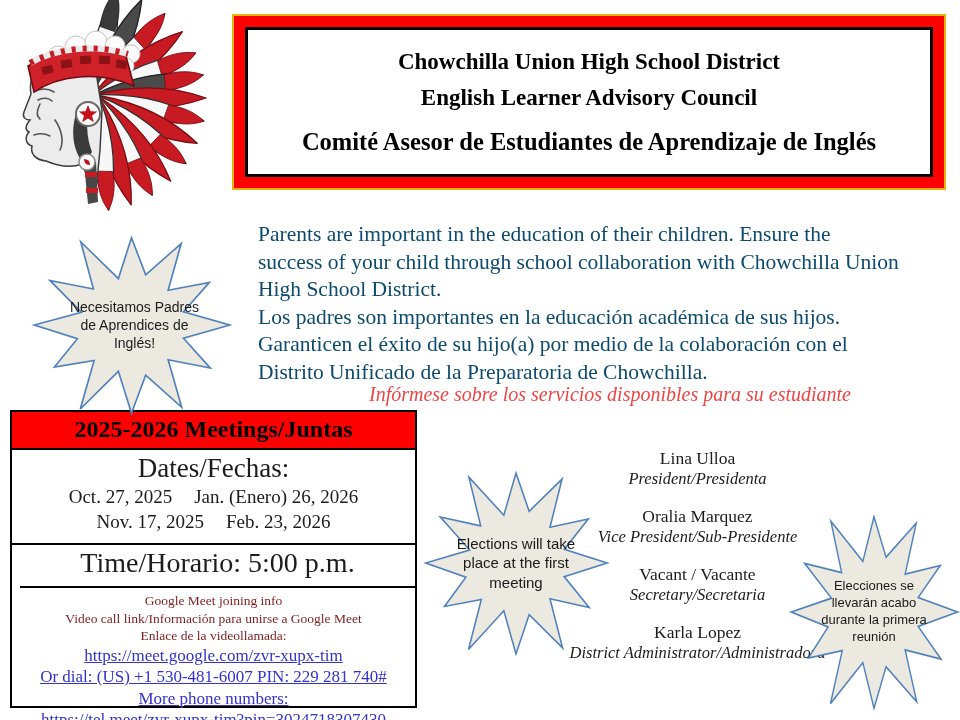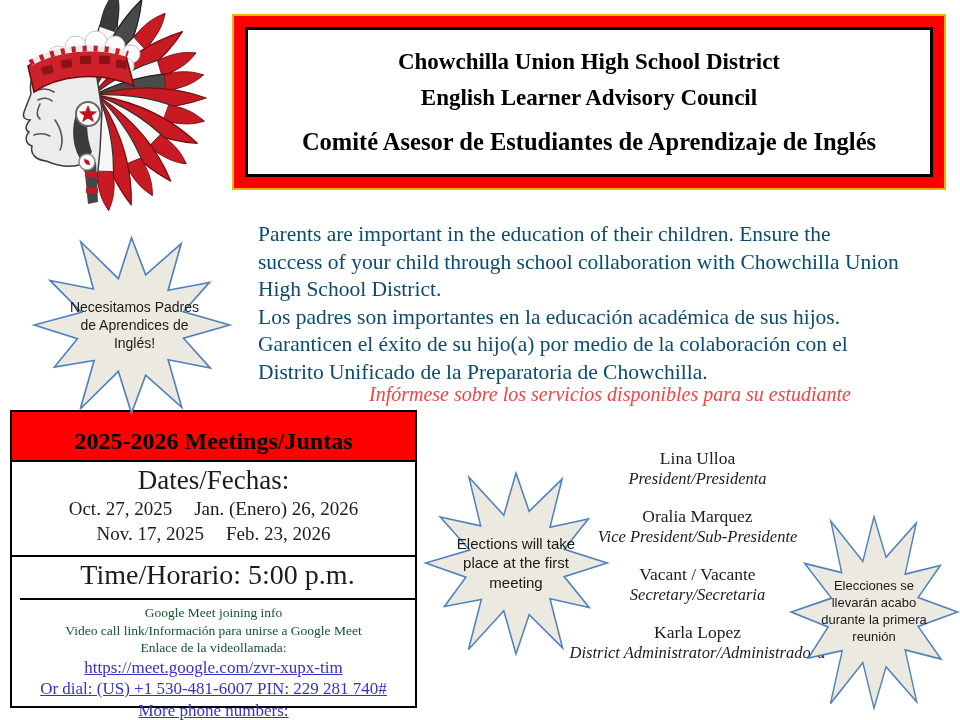--- a/index.html
+++ b/index.html
@@ -23,27 +23,27 @@
 
   
   .tagline{position:absolute;font-style:italic;font-size:20px;color:#ef4444;text-align:center;}
   .tagline1{left:360px;top:383px;width:500px;}
   .tagline2{left:405px;top:418px;width:460px;}
 
   
   .meetings{position:absolute;left:10px;top:410px;width:407px;height:298px;
             border:2px solid #000;box-sizing:border-box;background:#fff;}
   .meetings-header{background:#ff0000;border-bottom:2px solid #000;text-align:center;
-                   font-weight:bold;font-size:24px;color:#000;padding:16px 0 5px;}
+                   font-weight:bold;font-size:24px;color:#000;padding:4px 0 5px;}
   .dates-section{border-bottom:2px solid #000;text-align:center;padding:3px 0 9px;}
   .dates-label{font-size:27px;}
   .dates-row{font-size:19px;display:flex;justify-content:center;gap:22px;line-height:25px;}
   .time-section{border-bottom:2px solid #000;text-align:center;font-size:28px;padding:2px 0 7px;margin-left:8px;}
   .meet-section{text-align:center;padding:4px 2px 2px;}
-  .meet-info{font-size:13.5px;line-height:17.5px;color:#14532d;}
+  .meet-info{font-size:13.5px;line-height:17.5px;color:#7f1d1d;}
   .meet-link{display:block;font-size:17px;line-height:21.5px;color:#3333cc;text-decoration:underline;cursor:pointer;}
 
   
   .members{position:absolute;left:520px;top:448px;width:355px;text-align:center;}
   .members-header{font-weight:bold;font-size:18px;color:#000;margin-bottom:3px;}
   .member{margin-bottom:17px;}
   .member-name{font-size:17.5px;line-height:21px;}
   .member-role{font-style:italic;font-size:16.5px;line-height:20px;}
 
   

